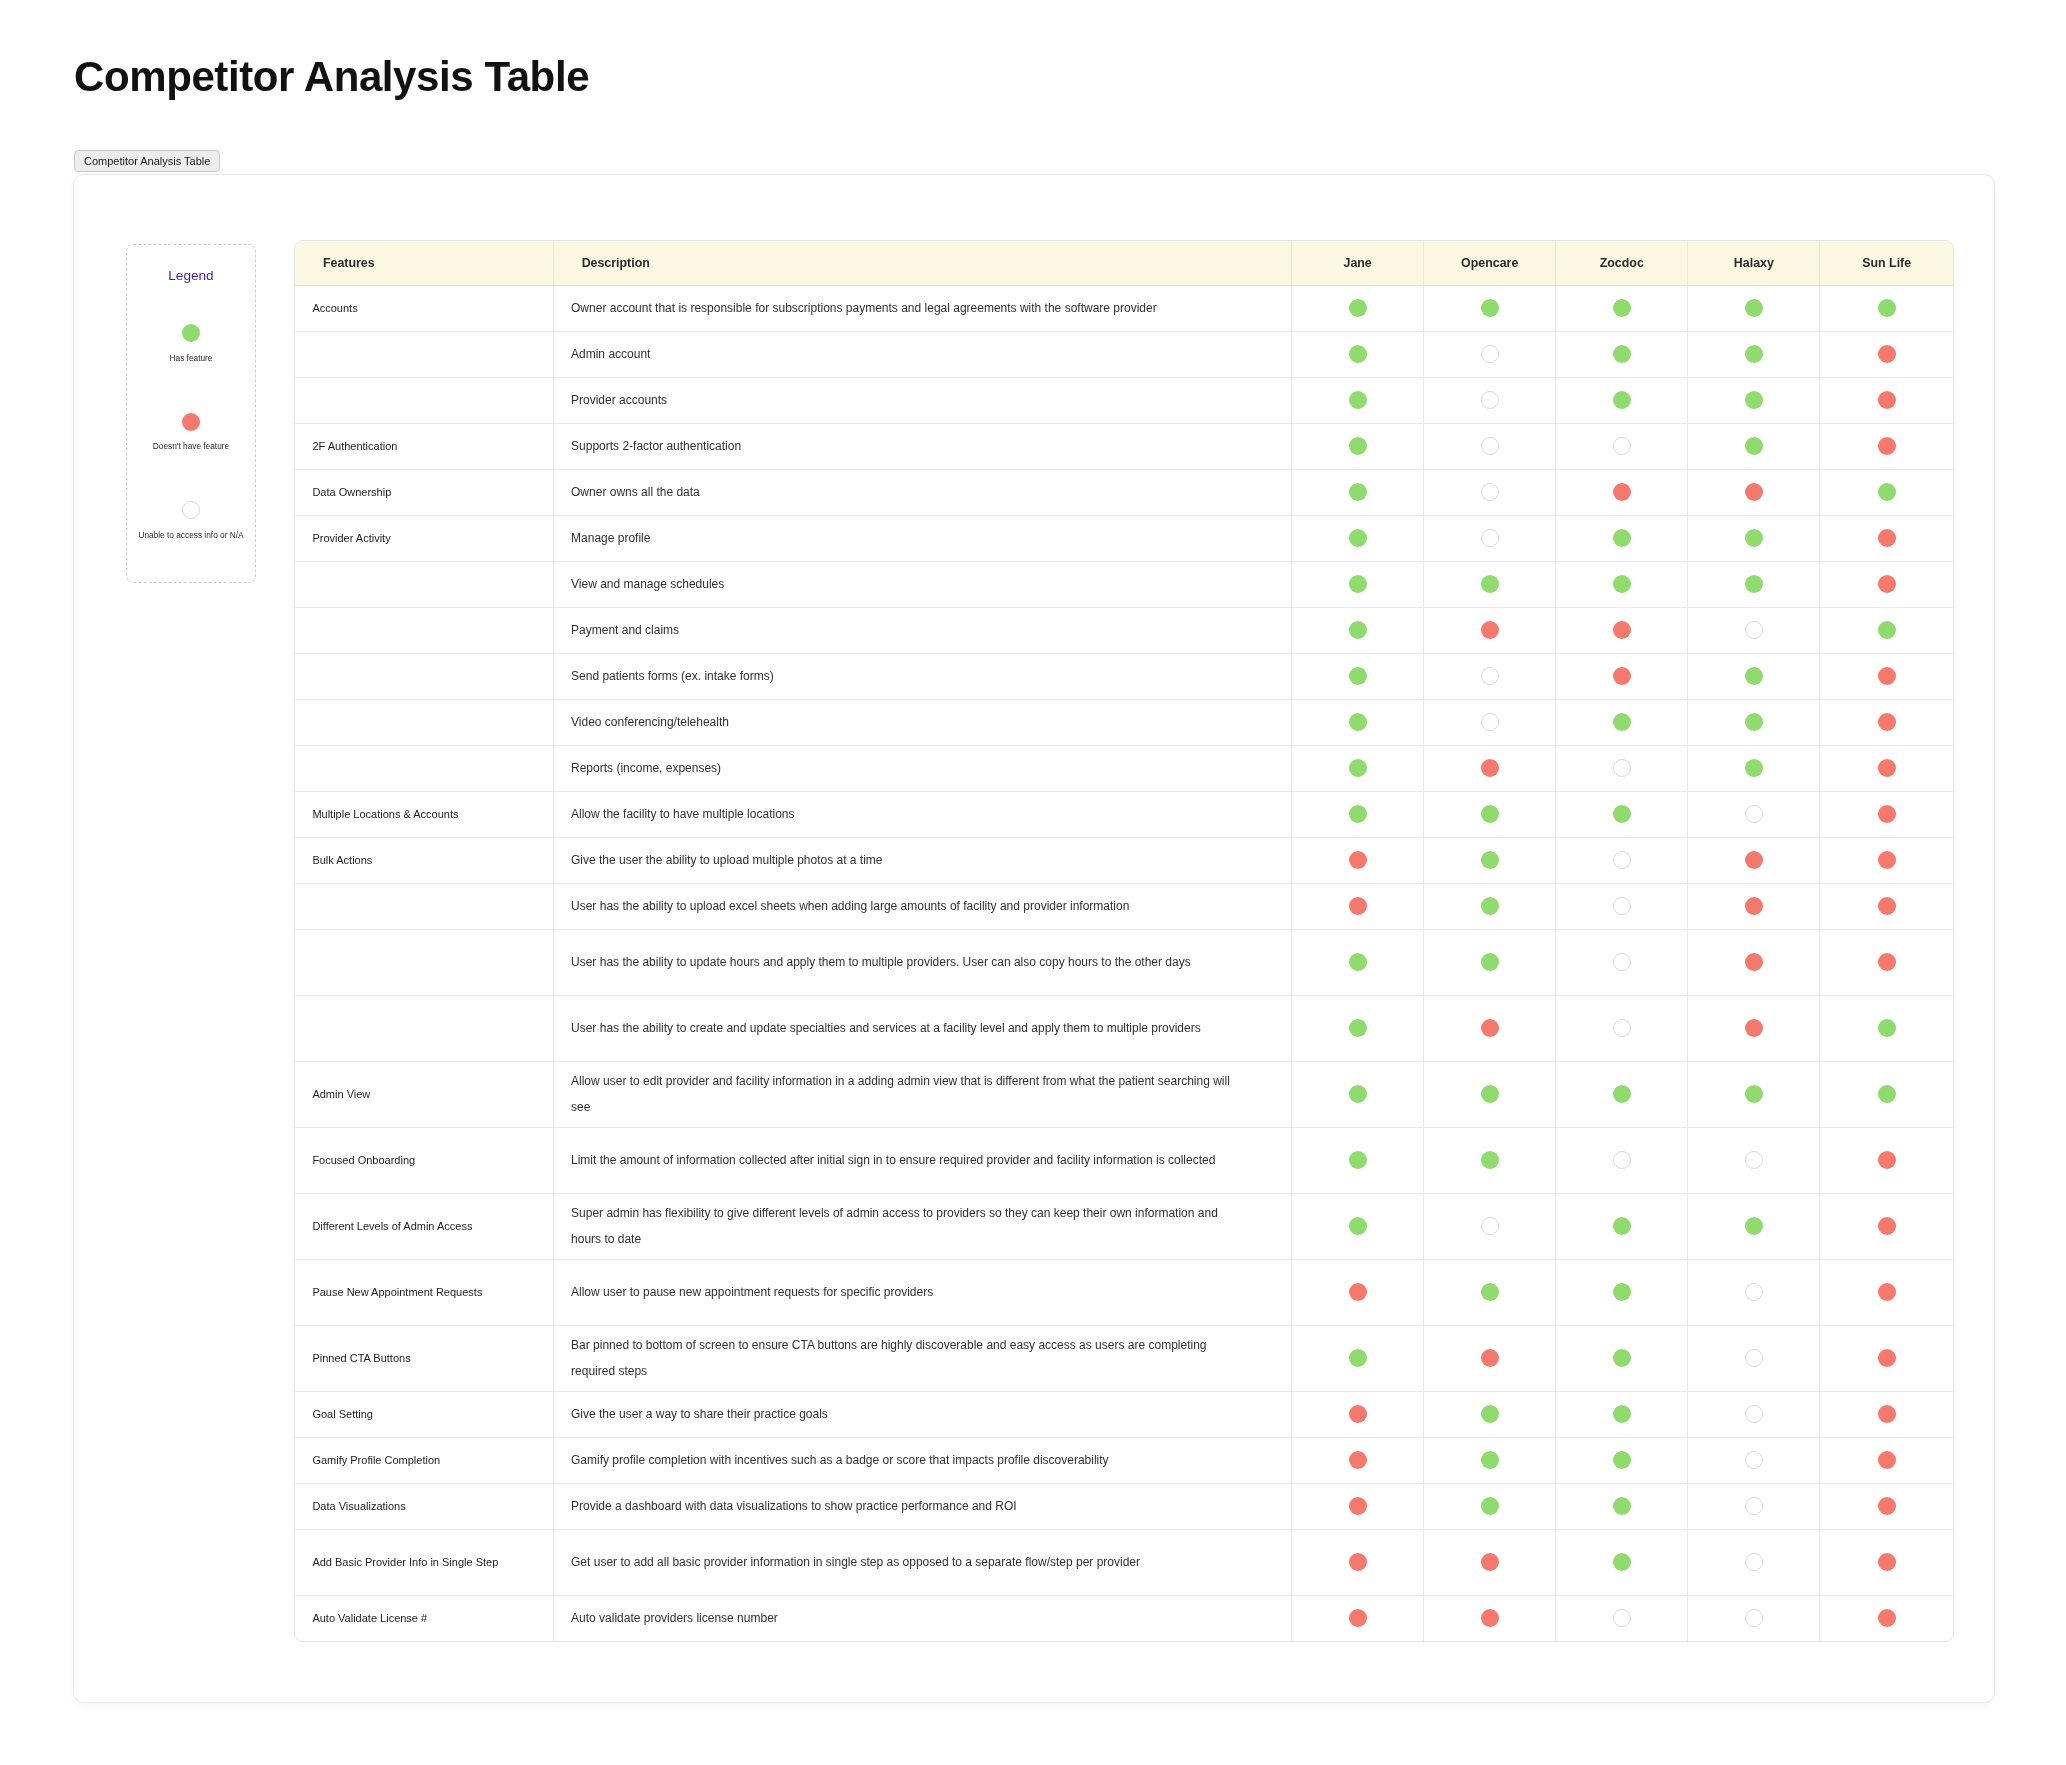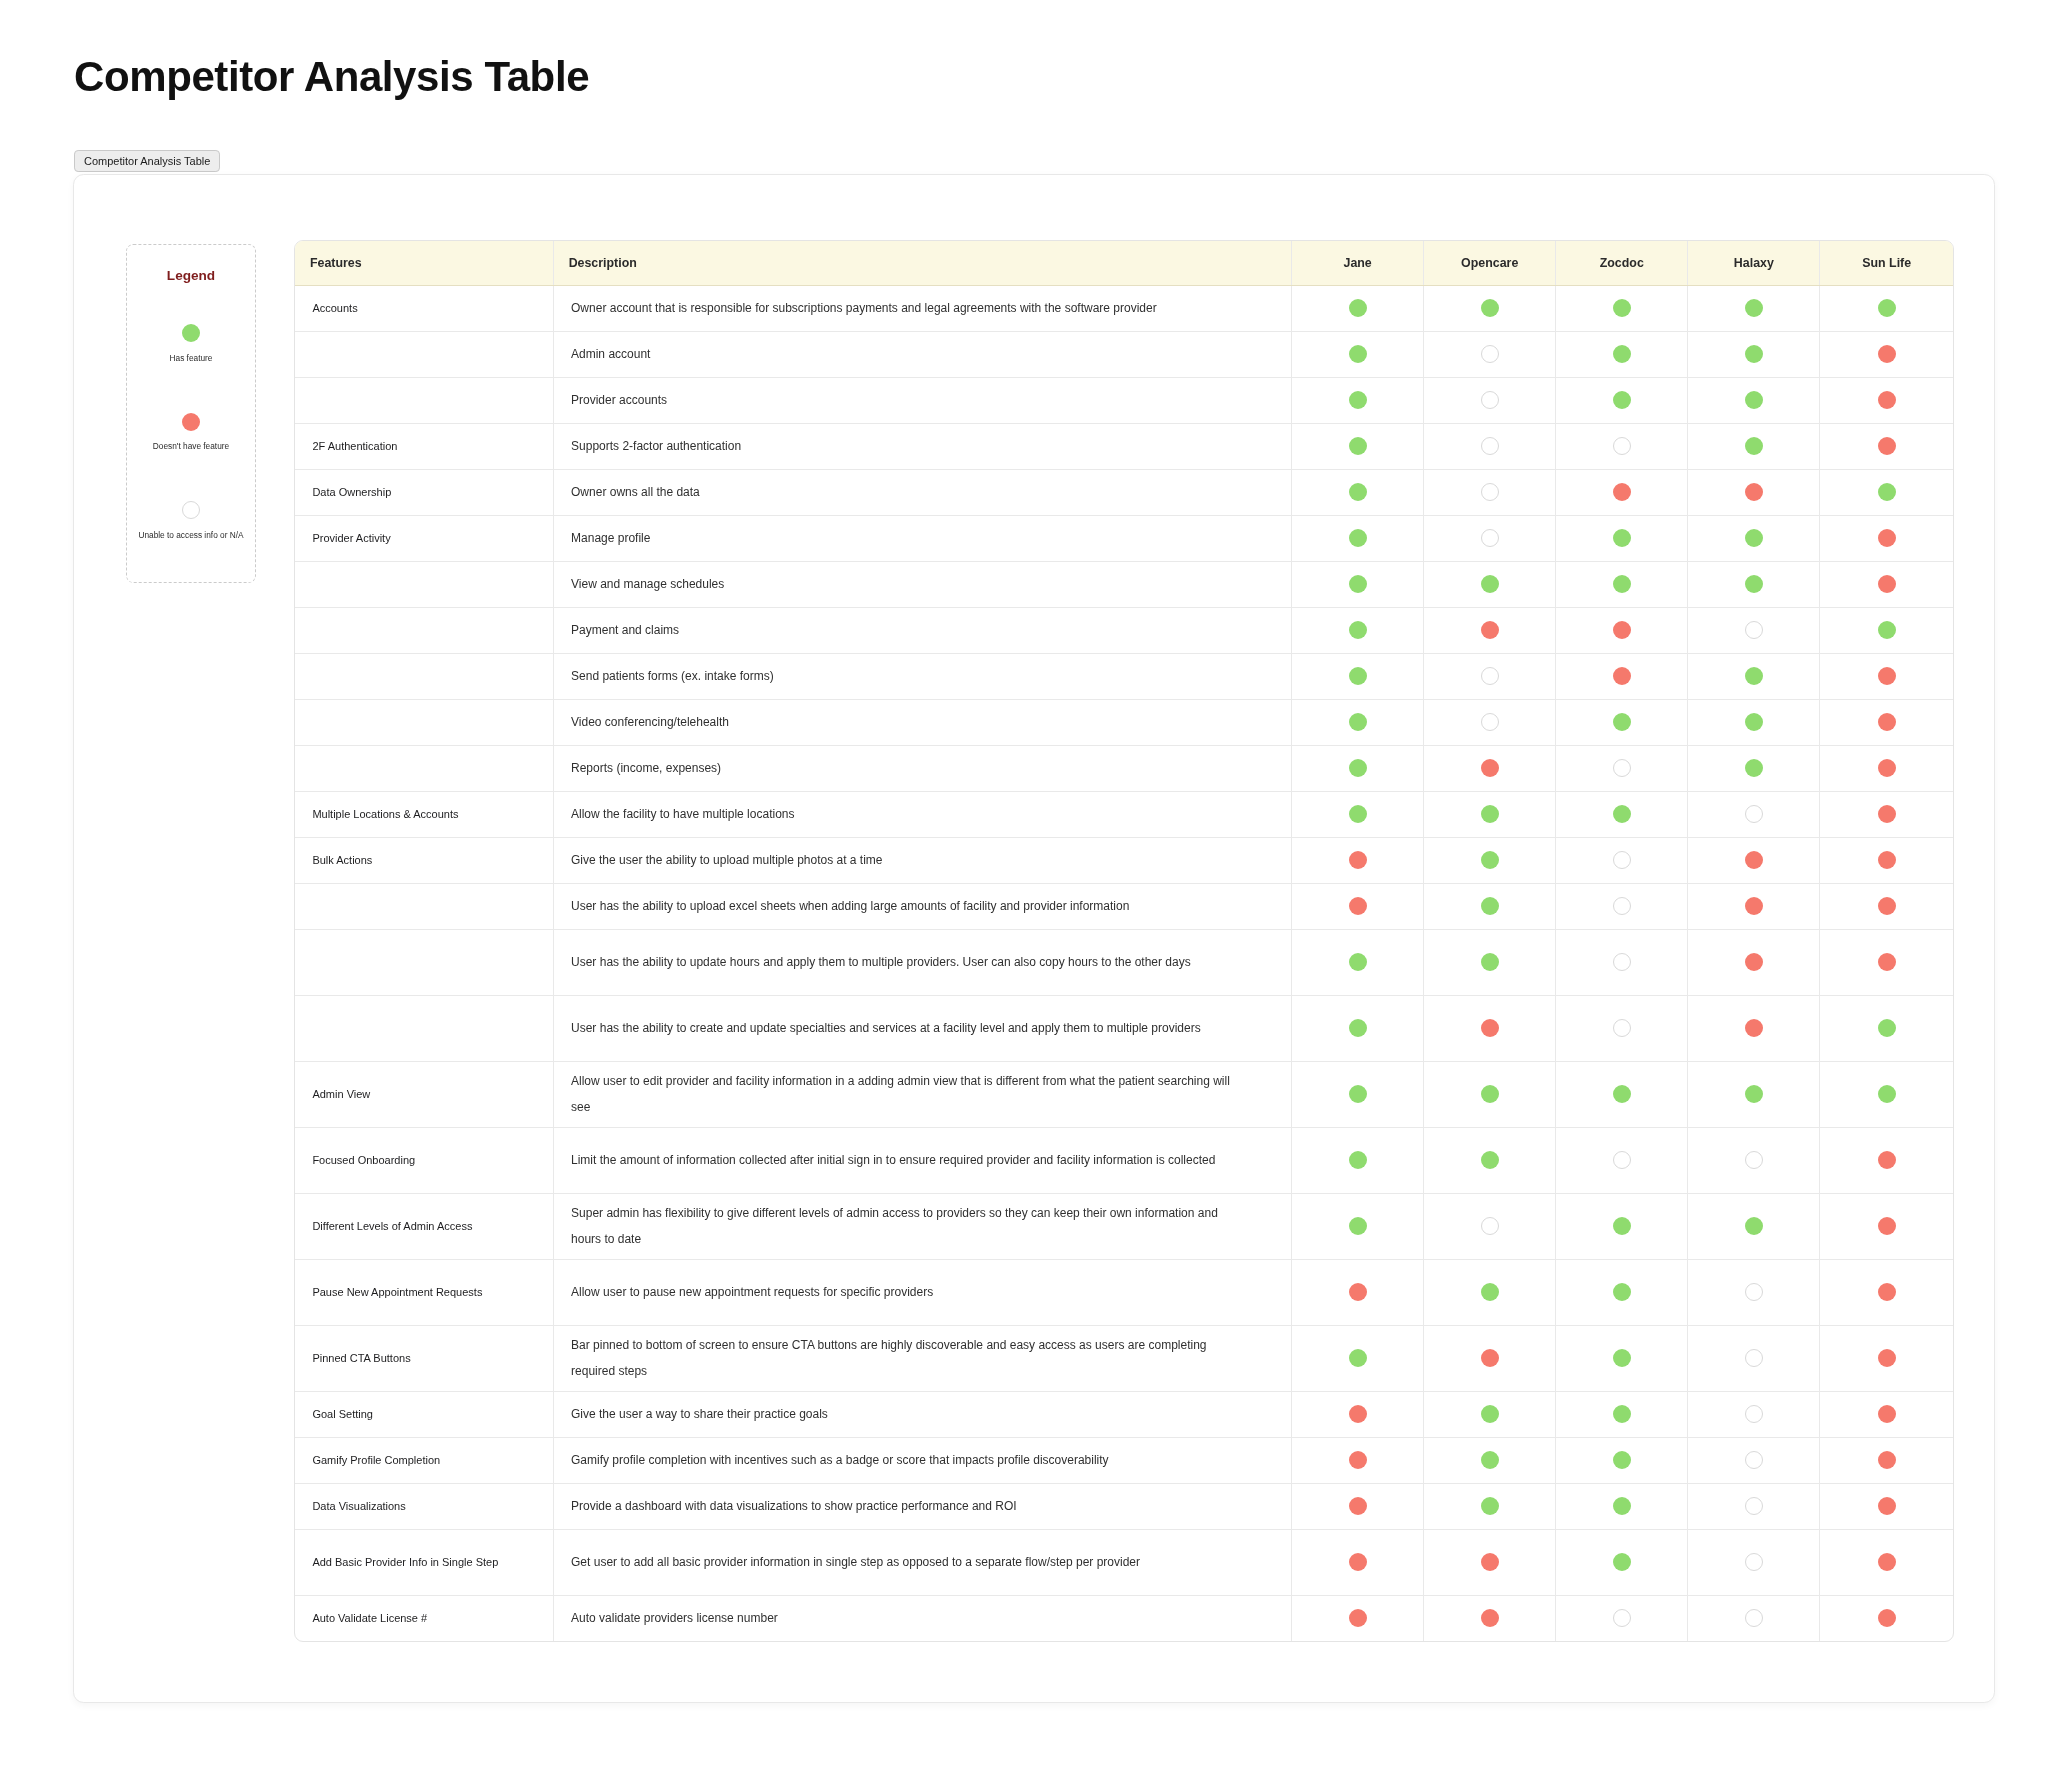--- a/index.html
+++ b/index.html
@@ -7,38 +7,38 @@
   .page{position:relative;width:2066px;height:1765px;background:#fff;overflow:hidden;}
 
   .page-title{position:absolute;left:74px;top:53px;margin:0;font-size:42px;font-weight:800;letter-spacing:-0.4px;color:#111;}
 
   .section-tag{position:absolute;left:74px;top:150px;display:inline-block;background:#EDEDED;border:0.8px solid #C9C9C9;border-radius:4.1px;padding:4.1px 9px;font-size:11px;color:#1c1c1c;}
 
   .card{position:absolute;left:73px;top:174px;width:1920px;height:1527px;background:#fff;border:0.8px solid #E8E8E8;border-radius:10.7px;box-shadow:0 2.5px 7.4px rgba(0,0,0,0.04);}
 
   
   .legend{position:absolute;left:52px;top:69px;width:130px;height:339px;border:1.7px dashed #CBCBCB;border-radius:7.4px;text-align:center;box-sizing:border-box;}
-  .legend-title{margin-top:23px;font-size:13.6px;font-weight:700;color:#7f1d1d;}
+  .legend-title{margin-top:23px;font-size:13.6px;font-weight:400;color:#4c1d95;}
   .legend-item{margin-top:41px;}
   .legend-item + .legend-item{margin-top:50px;}
   .legend-label{margin-top:10.7px;font-size:8.3px;color:#2c2c2c;}
 
   
   .dot{display:inline-block;width:18px;height:18px;border-radius:50%;box-sizing:border-box;vertical-align:middle;}
   .dot-has{background:#8FDB6E;}
   .dot-no{background:#F5796C;}
   .dot-na{background:#fff;border:1.7px solid #D9D9D9;}
 
   
   .table-wrap{position:absolute;left:220px;top:65px;width:1658px;border:0.8px solid #E4E4E4;border-radius:9px;overflow:hidden;background:#fff;}
   table{width:100%;border-collapse:collapse;border-style:hidden;table-layout:fixed;}
   th,td{border:0.8px solid #E9E9E9;box-sizing:border-box;}
   thead tr{height:44px;}
   th{background:#FBF8E2;border-bottom:0.8px solid #E5DFC2;font-size:12.4px;font-weight:700;color:#2b2b2b;text-align:center;}
-  th.left{text-align:left;padding-left:15px;}
+  th.left{text-align:left;padding-left:28px;}
   tbody tr{height:46px;}
   tbody tr.tall{height:66px;}
   td.feature{font-size:11px;color:#1d1d1f;padding-left:17.4px;padding-right:12.4px;vertical-align:middle;line-height:1.85;}
   td.desc{font-size:12px;color:#303030;padding-left:17.4px;padding-right:44px;vertical-align:middle;line-height:2.2;}
   td.status{text-align:center;vertical-align:middle;}
 </style>
 </head>
 <body>
 
 <div class="page">

